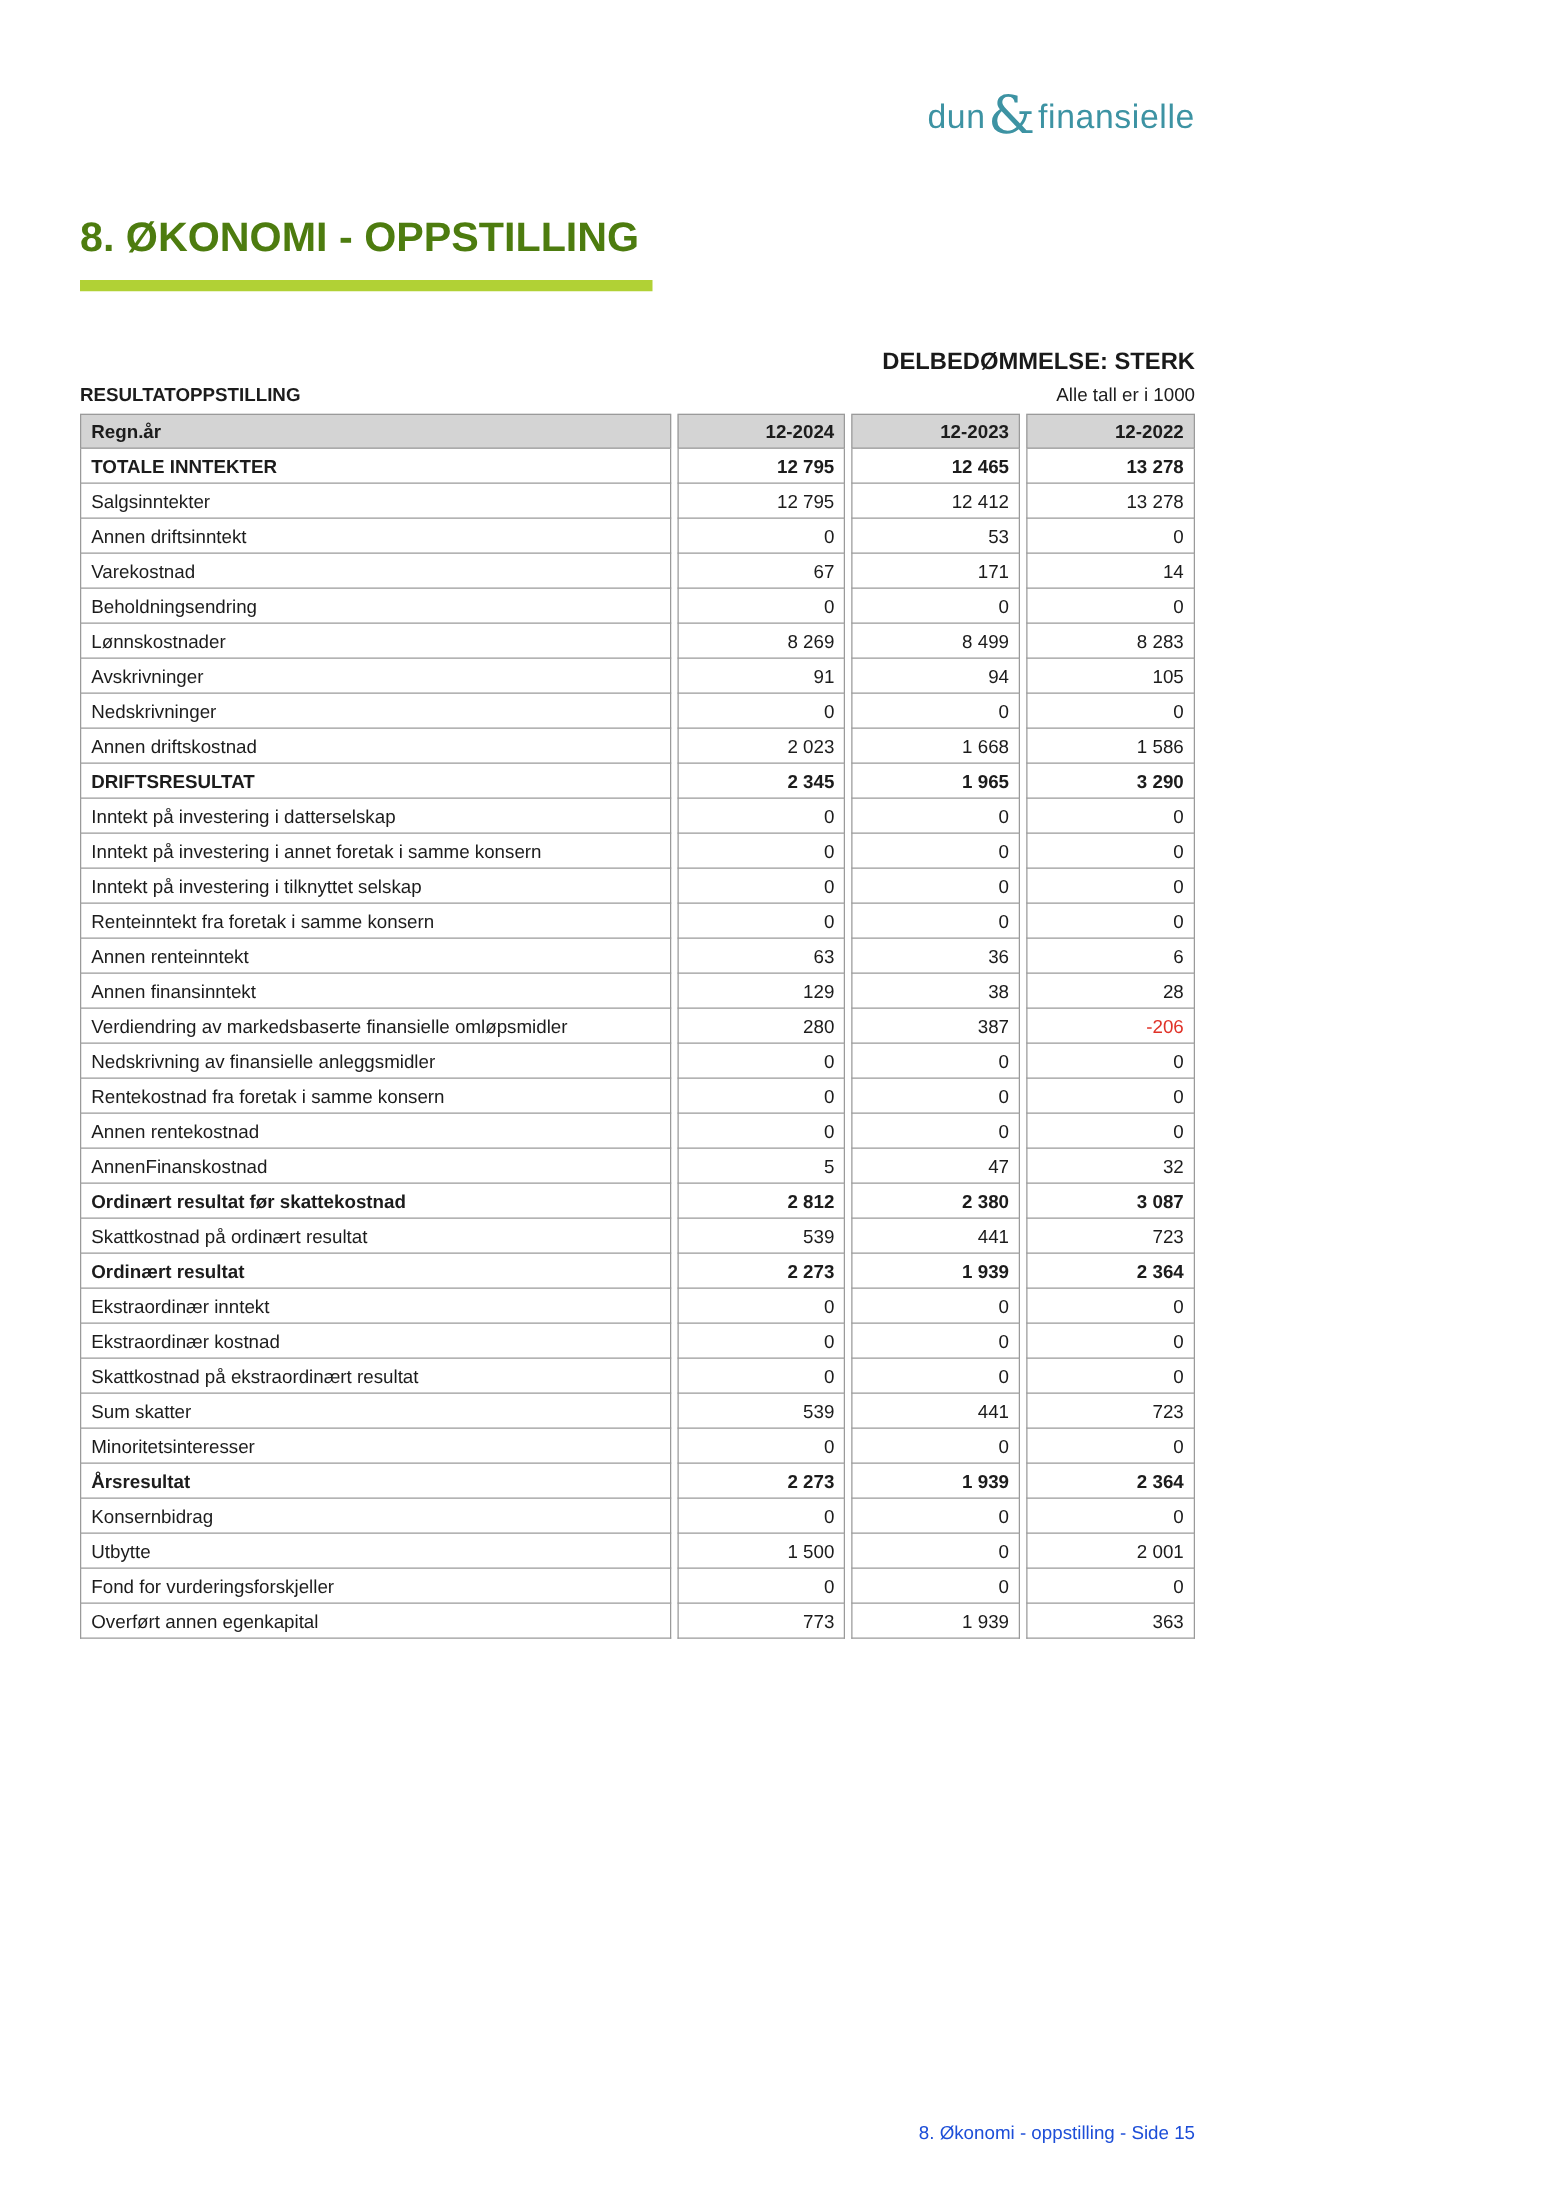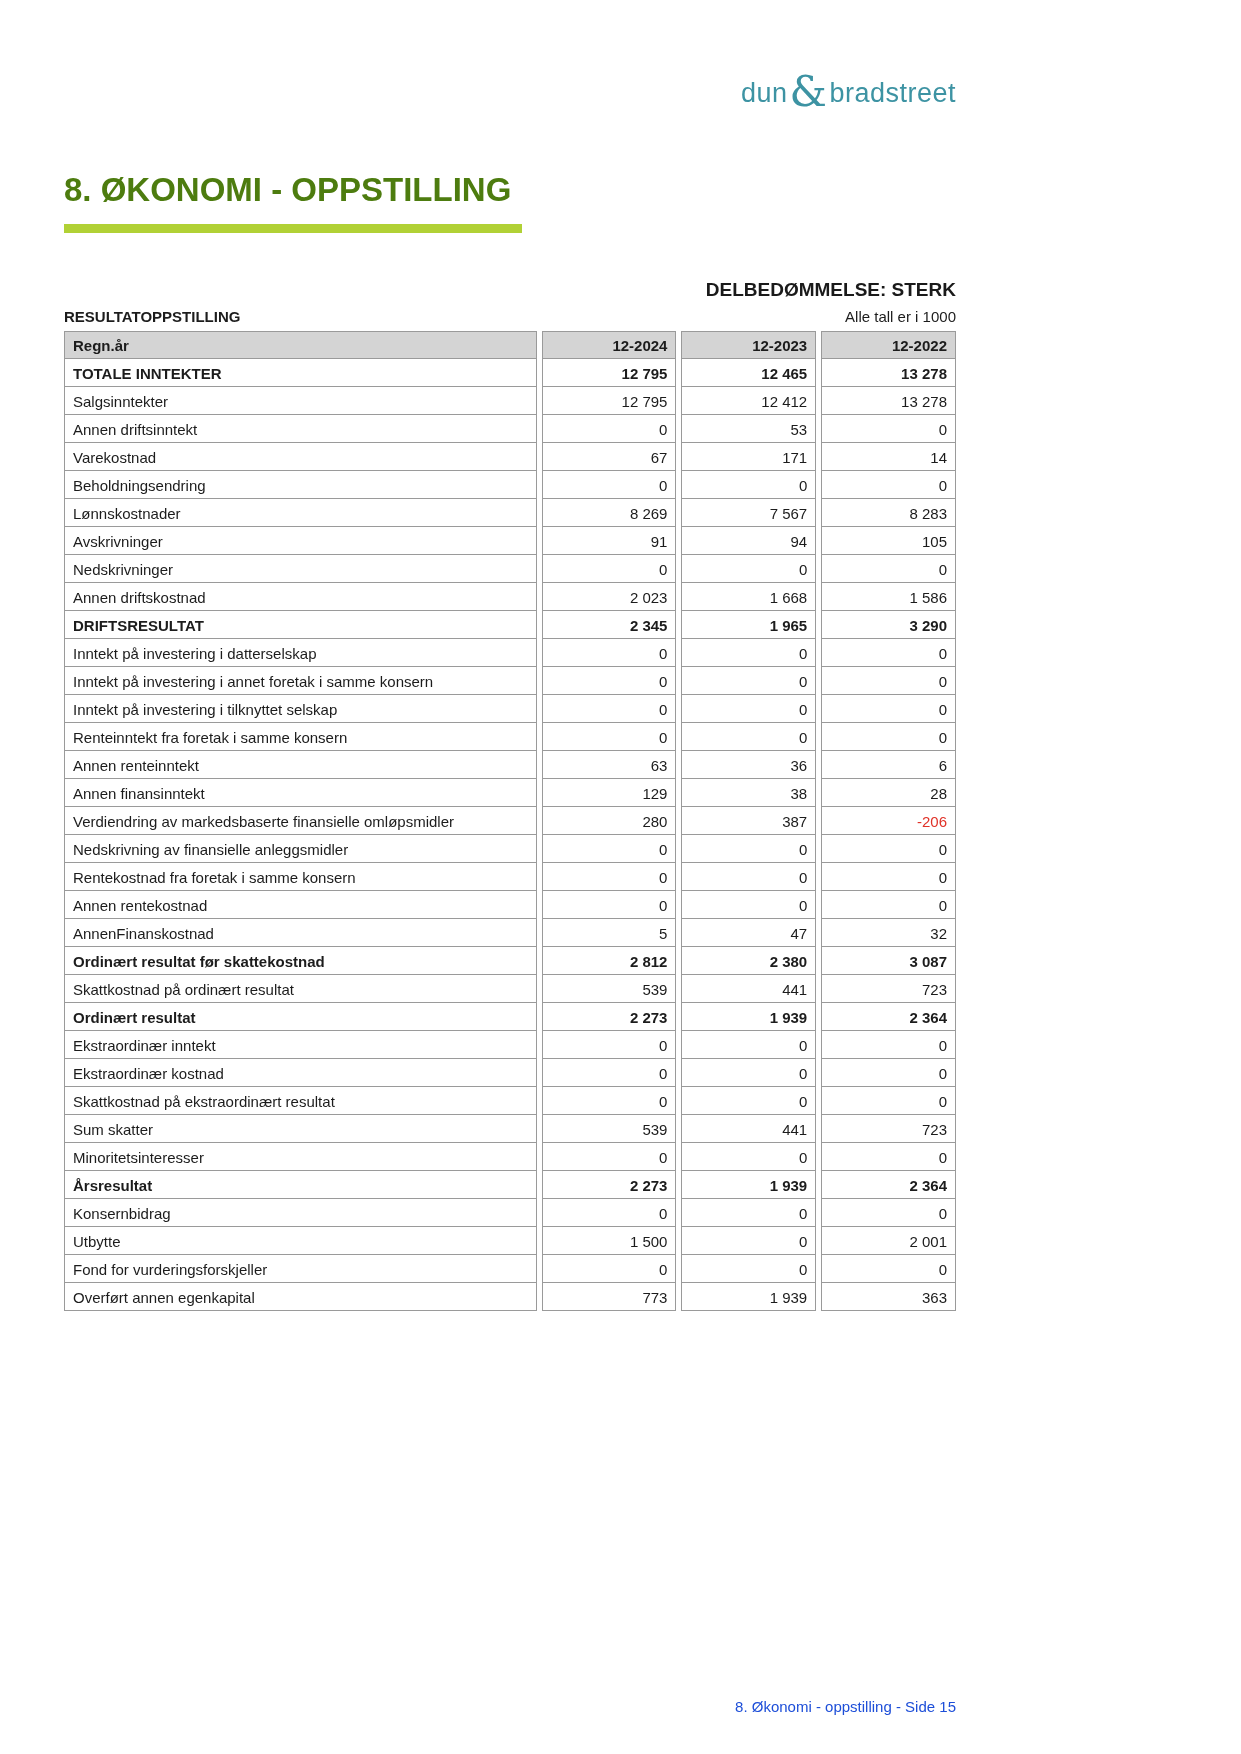--- a/index.html
+++ b/index.html
@@ -95,21 +95,21 @@
     color: #1d4ed8;
   }
 </style>
 </head>
 <body>
 
 <div class="page">
   <div class="content">
 
     <div class="logo">
-      <span>dun</span><span class="amp">&amp;</span><span>bradstreet</span>
+      <span>dun</span><span class="amp">&amp;</span><span>finansielle</span>
     </div>
 
     <h1 class="title">8. ØKONOMI - OPPSTILLING</h1>
     <div class="green-bar"></div>
 
     <div class="assessment-row">
       <span class="assessment">DELBEDØMMELSE: STERK</span>
     </div>
 
     <div class="meta-row">
@@ -159,21 +159,21 @@
           </tr>
           <tr>
             <td class="label-cell">Beholdningsendring</td>
             <td class="num-cell">0</td>
             <td class="num-cell">0</td>
             <td class="num-cell">0</td>
           </tr>
           <tr>
             <td class="label-cell">Lønnskostnader</td>
             <td class="num-cell">8 269</td>
-            <td class="num-cell">7 567</td>
+            <td class="num-cell">8 499</td>
             <td class="num-cell">8 283</td>
           </tr>
           <tr>
             <td class="label-cell">Avskrivninger</td>
             <td class="num-cell">91</td>
             <td class="num-cell">94</td>
             <td class="num-cell">105</td>
           </tr>
           <tr>
             <td class="label-cell">Nedskrivninger</td>

